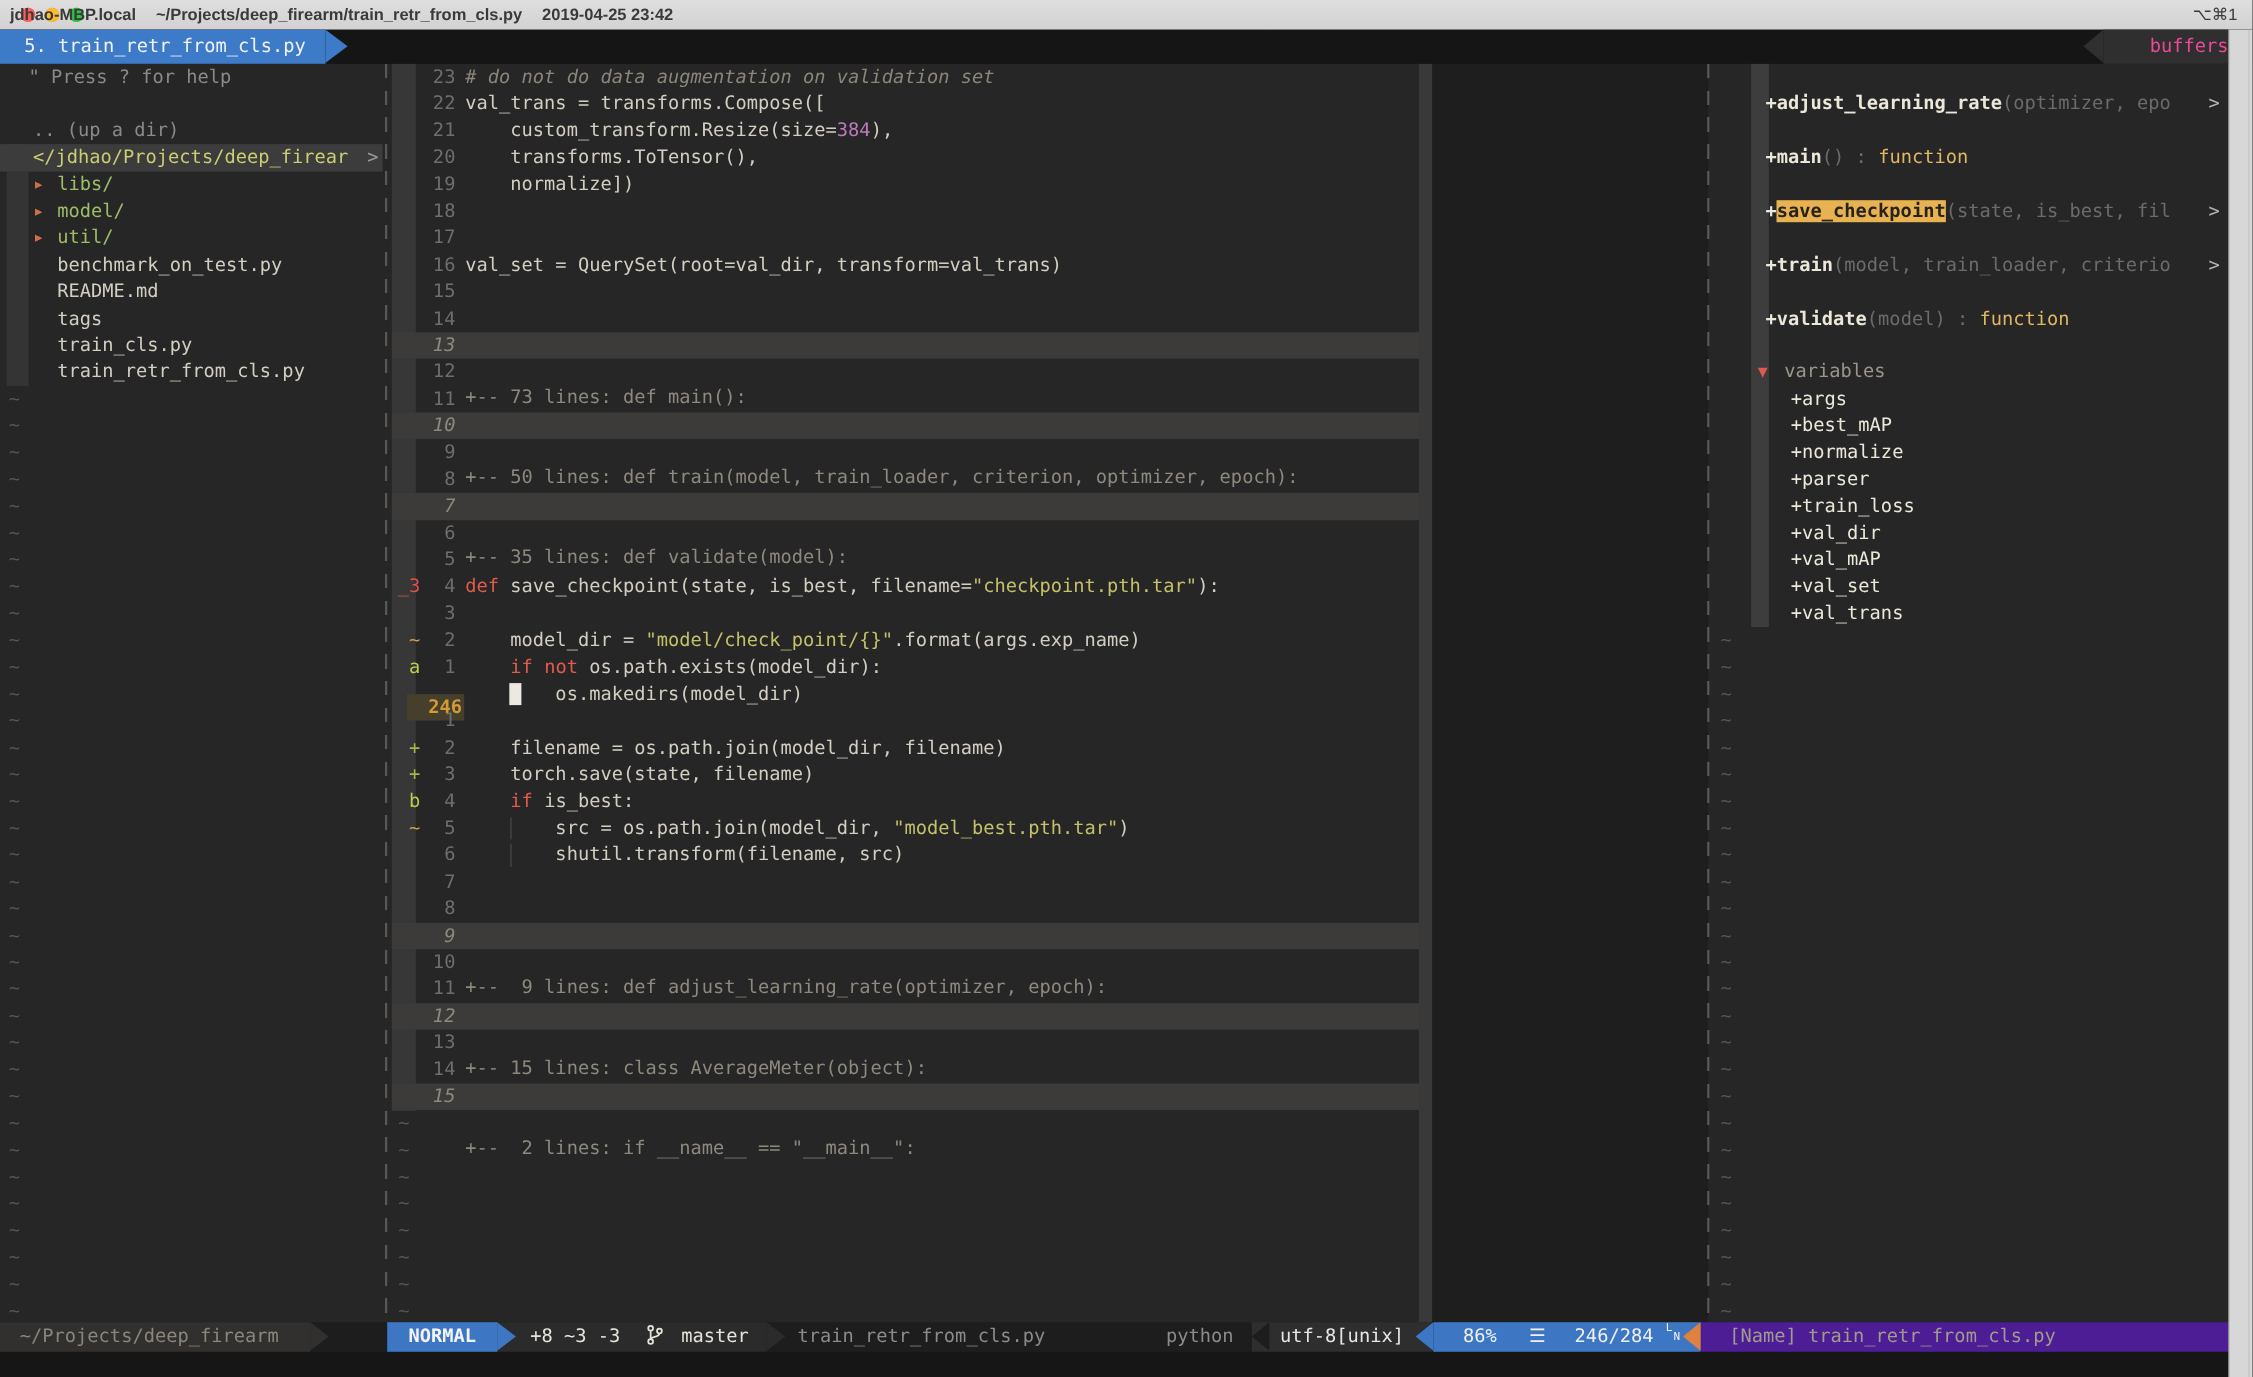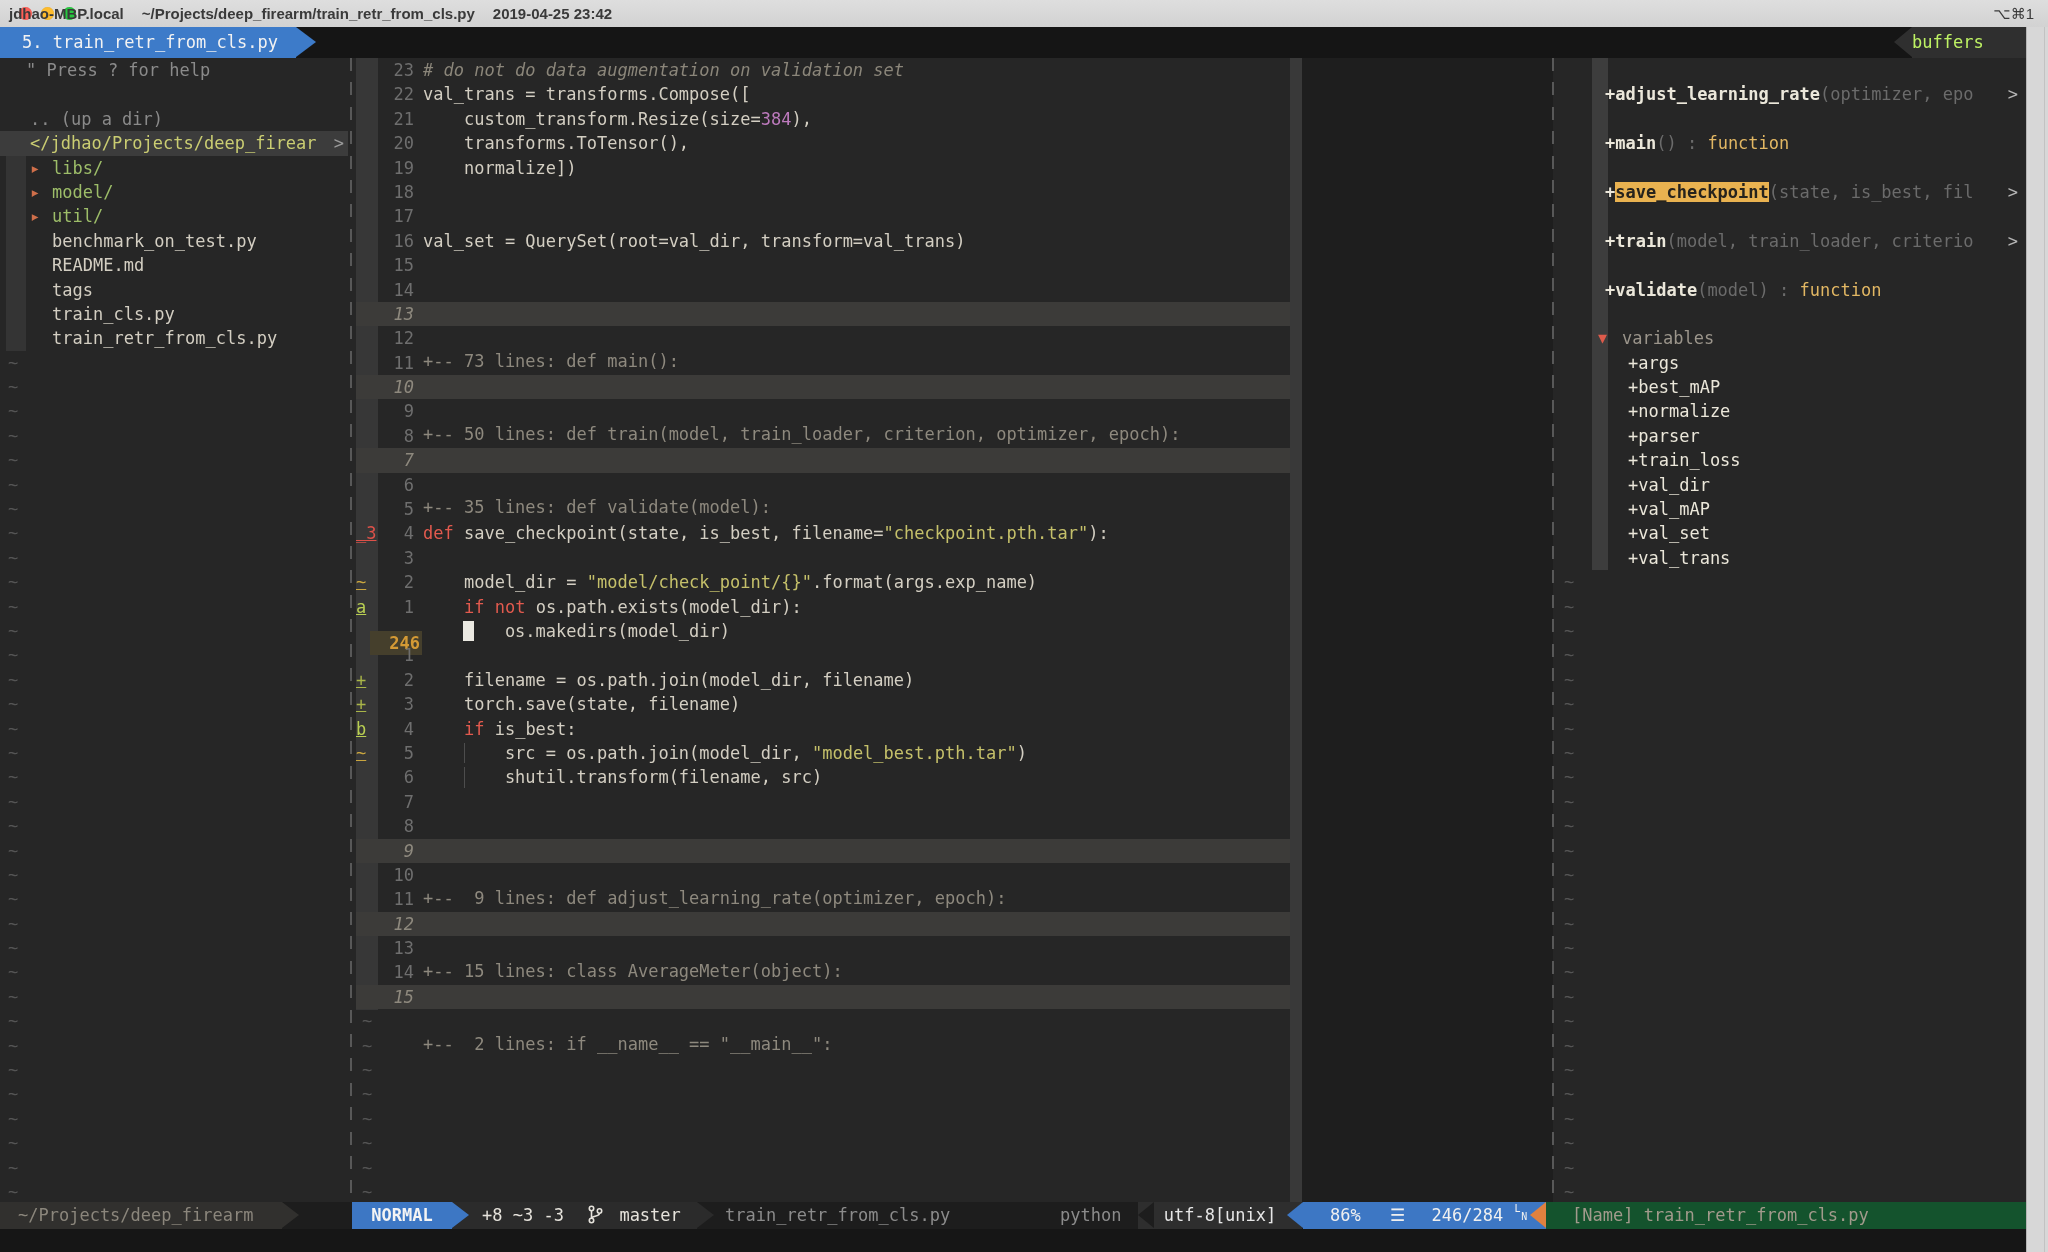--- a/index.html
+++ b/index.html
@@ -18,21 +18,21 @@
   #mb-shortcut{position:absolute;right:14px;top:0;height:27px;line-height:27px;color:#3a3a3a;}
   
   #tabline{position:absolute;left:0;top:27px;width:2048px;height:31px;background:#151515;}
   #tab1{position:absolute;left:0;top:0;height:31px;width:296px;background:#3d7bc9;color:#f2f2f2;
         line-height:31px;padding-left:22px;box-sizing:border-box;}
   #tab1-arrow{position:absolute;left:296px;top:0;width:0;height:0;
         border-top:15.5px solid transparent;border-bottom:15.5px solid transparent;border-left:20px solid #3d7bc9;}
   #buffers-arrow{position:absolute;left:1894px;top:0;width:0;height:0;
         border-top:15.5px solid transparent;border-bottom:15.5px solid transparent;border-right:18px solid #2f2f2f;}
   #buffers-seg{position:absolute;left:1912px;top:0;width:114px;height:31px;background:#2f2f2f;
-        color:#bef264;line-height:31px;text-align:left;}
+        color:#ec4899;line-height:31px;text-align:right;}
   
   .window{position:absolute;top:58px;height:1145px;overflow:hidden;}
   #nerdtree{left:0;width:348px;}
   #main-win{left:356px;width:1197px;}
   #tagbar{left:1558px;width:468px;}
   .vsep{position:absolute;top:58px;height:1145px;width:2px;
         background:repeating-linear-gradient(180deg,#585858 0 13px,transparent 13px 24.4px);}
   #vsep-left{left:350px;} #vsep-right{left:1552px;}
   .vrow{position:relative;height:24.4px;line-height:24.4px;white-space:pre;}
   .tilde{color:#545454;}
@@ -44,21 +44,21 @@
   .nt-root .clip{position:absolute;right:4px;color:#9a9a9a;}
   .nt-arrow{position:absolute;left:30px;color:#cf6f4a;}
   .nt-dirname{position:absolute;left:52px;color:#9dbd69;}
   .nt-file{padding-left:52px;color:#d3cec2;}
   #nerdtree .tilde{padding-left:8px;}
   
   #ed-signstrip{position:absolute;left:0;top:0;width:22px;height:951.6px;background:#373737;}
   #ed-colorcol{position:absolute;left:934px;top:0;width:12px;height:1145px;background:#393939;}
   #ed-beyond{position:absolute;left:946px;top:0;width:251px;height:1145px;background:#1e1e1e;}
   #ed-rows{position:relative;}
-  .sign{position:absolute;left:0;width:26px;text-align:left;text-decoration:underline;}
+  .sign{position:absolute;left:0;width:26px;text-align:right;}
   .sign-add{color:#a9b548;} .sign-chg{color:#c9a53f;} .sign-del{color:#dd5149;} .sign-mark{color:#b9cf52;}
   .lnum{position:absolute;left:22px;width:36px;text-align:right;color:#6e6e6e;}
   .lnum.cur{left:14px;width:52px;background:#453f2c;color:#d49a35;font-weight:bold;padding-right:2px;box-sizing:border-box;margin-top:12px;}
   .code-text{position:absolute;left:67px;white-space:pre;}
   .tok-t{color:#d3cec2;} .tok-c{color:#8b867a;font-style:italic;} .tok-k{color:#e25a4e;}
   .tok-s{color:#c5c06a;} .tok-n{color:#bd7abd;}
   .fold-line{position:absolute;left:0;top:0;width:934px;height:100%;background:#3c3b39;}
   .fold-num{position:absolute;left:22px;width:36px;text-align:right;color:#8e897e;font-style:italic;}
   .fold-text{position:absolute;left:67px;color:#8e897e;white-space:pre;margin-top:47px;}
   .indent-guide{position:absolute;left:108px;top:2px;bottom:2px;width:1px;background:#4d4d4d;}
@@ -87,21 +87,21 @@
   #sl-mode-arrow{left:452px;border-left:17px solid #3d77c4;z-index:2;}
   #sl-git{left:452px;width:245px;background:#2b2b2b;color:#e6e3dc;padding-left:30px;}
   #sl-git-arrow{left:697px;border-left:17px solid #2b2b2b;}
   #sl-file{left:725px;color:#8b8b8b;}
   #sl-ft{left:1060px;color:#8b8b8b;}
   #sl-enc{left:1138px;width:164px;background:#2e2e2e;color:#e6e6e6;text-align:center;}
   #sl-enc-arrow{left:1138px;border-right:16px solid #1d1d1d;}
   #sl-pos{left:1303px;width:243px;background:#3d77c4;color:#f0f0f0;}
   #sl-pos-arrow{left:1287px;border-right:16px solid #3d77c4;}
   #sl-name-arrow{left:1530px;border-right:16px solid #e0813f;z-index:2;}
-  #sl-name{left:1546px;width:480px;background:#14532d;color:#a29a8c;padding-left:26px;}
+  #sl-name{left:1546px;width:480px;background:#4c1d95;color:#a29a8c;padding-left:26px;}
   #sl-pos span{display:inline-block;}
   #sl-percent{margin-left:27px;} #sl-lines-icon{margin-left:19px;color:#f0f0f0;}
   #sl-location{margin-left:16px;} #sl-colon{margin-left:12px;} #sl-col{margin-left:16px;}
   .ln-glyph{display:inline-block;width:13px;height:20px;position:relative;vertical-align:-3px;margin-left:1px;}
   .ln-glyph i{position:absolute;font-style:normal;font-size:10px;line-height:10px;}
   .ln-glyph .l1{left:0;top:0;} .ln-glyph .l2{right:0;bottom:2px;}
   #branch-icon{display:inline-block;vertical-align:-3px;margin:0 6px 0 14px;}
   #lightning-icon{color:#f3c234;font-size:18px;margin-left:2px;}
   
   #cmdline{position:absolute;left:0;top:1229px;width:2048px;height:23px;background:#161616;}

